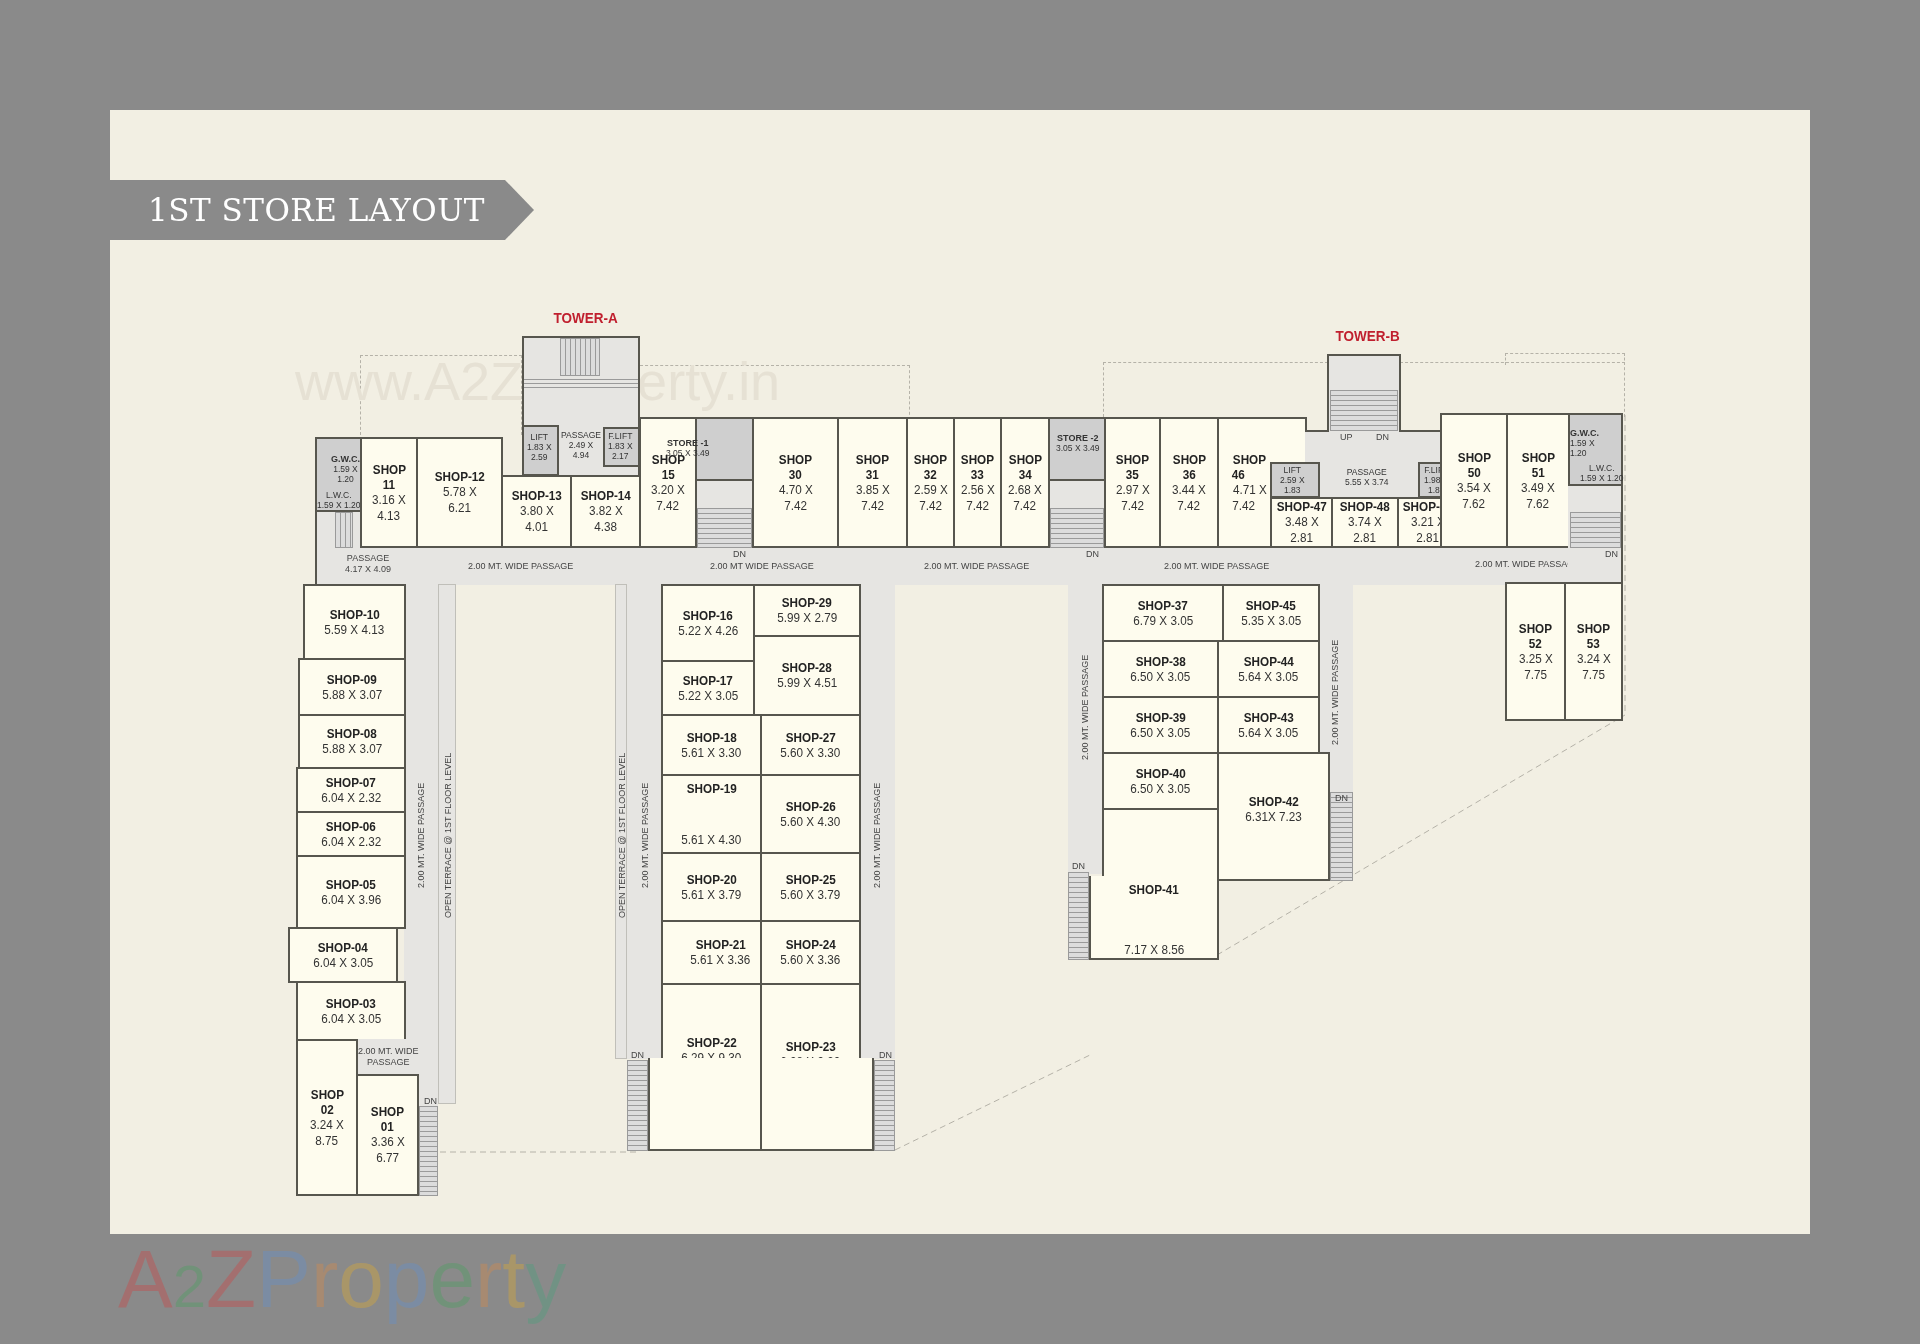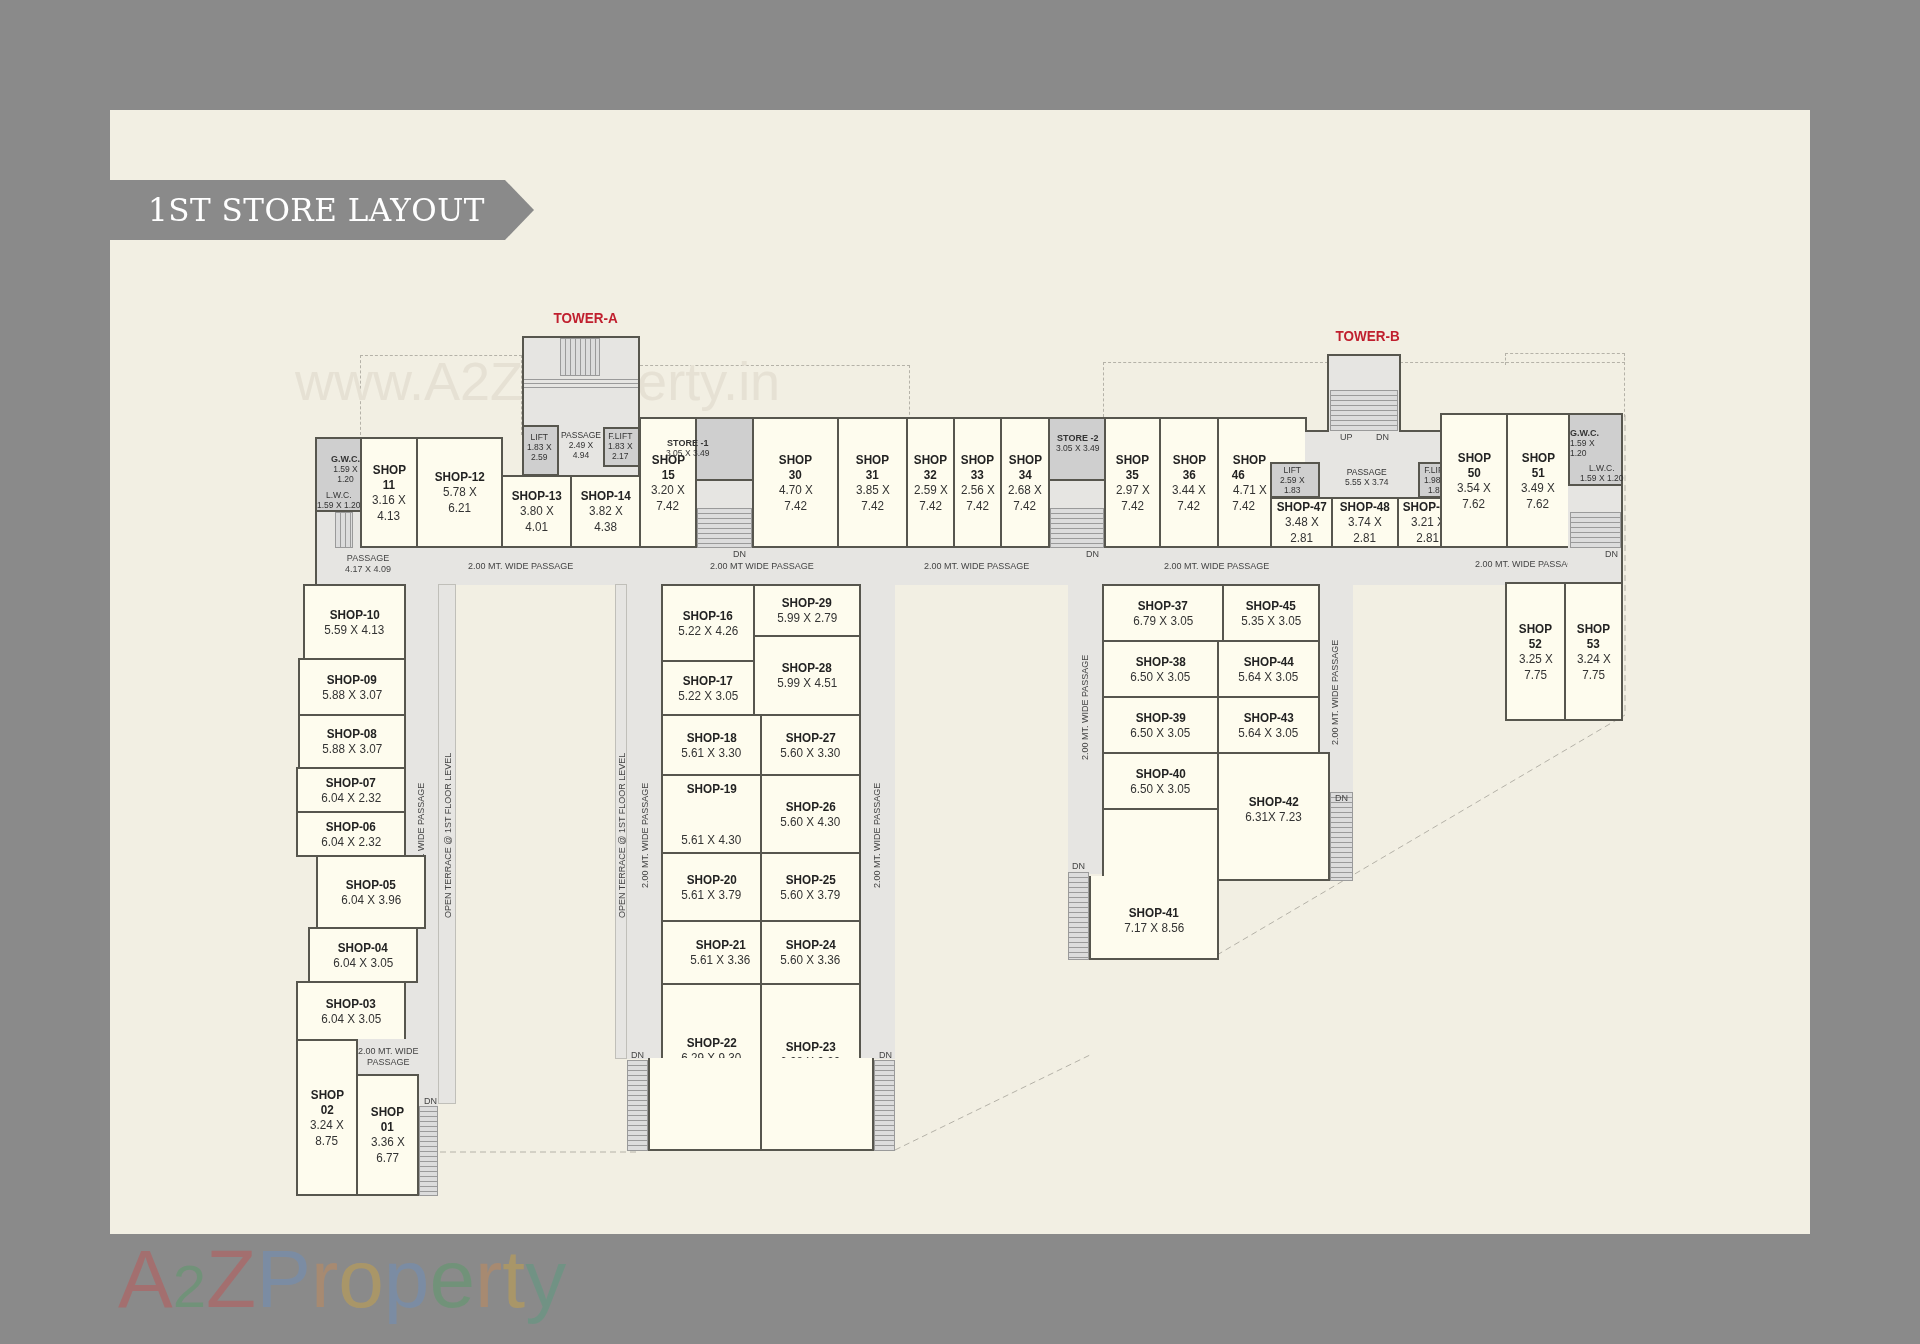--- a/index.html
+++ b/index.html
@@ -261,25 +261,25 @@
     <div class="d">5.88 X 3.07</div>
   </div>
 <div class="r shop" style="left:296px;top:767px;width:110px;height:46px;">
     <div class="n">SHOP-07</div>
     <div class="d">6.04 X 2.32</div>
   </div>
 <div class="r shop" style="left:296px;top:811px;width:110px;height:46px;">
     <div class="n">SHOP-06</div>
     <div class="d">6.04 X 2.32</div>
   </div>
-<div class="r shop" style="left:296px;top:855px;width:110px;height:74px;margin-left:20px;">
+<div class="r shop" style="left:296px;top:855px;width:110px;height:74px;">
     <div class="n">SHOP-05</div>
     <div class="d">6.04 X 3.96</div>
   </div>
-<div class="r shop" style="left:308px;top:927px;width:110px;height:56px;">
+<div class="r shop" style="left:288px;top:927px;width:110px;height:56px;">
     <div class="n">SHOP-04</div>
     <div class="d">6.04 X 3.05</div>
   </div>
 <div class="r shop" style="left:296px;top:981px;width:110px;height:60px;">
     <div class="n">SHOP-03</div>
     <div class="d">6.04 X 3.05</div>
   </div>
 <div class="r pass" style="left:355px;top:1039px;width:83px;height:35px;"></div>
 <div class="lbl" style="left:358px;top:1046px;"><span>2.00 MT. WIDE</span><br><span>PASSAGE</span></div>
 <div class="r shop" style="left:296px;top:1039px;width:62px;height:157px;">
@@ -386,21 +386,21 @@
   </div>
 <div class="r shop" style="left:1102px;top:752px;width:117px;height:58px;">
     <div class="n">SHOP-40</div>
     <div class="d">6.50 X 3.05</div>
   </div>
 <div class="r shop" style="left:1217px;top:752px;width:113px;height:129px;justify-content:flex-start;padding-top:40px;">
     <div class="n">SHOP-42</div>
     <div class="d">6.31X 7.23</div>
   </div>
 <div class="r shop" style="left:1102px;top:808px;width:117px;height:70px;border-bottom:none;justify-content:flex-end;padding-bottom:0;"></div>
-<div class="r shop" style="left:1089px;top:876px;width:130px;height:84px;border-top:none;justify-content:center;padding-top:6px;">
+<div class="r shop" style="left:1089px;top:876px;width:130px;height:84px;border-top:none;justify-content:space-between;padding-top:6px;">
     <div class="n">SHOP-41</div>
     <div class="d">7.17 X 8.56</div>
   </div>
 <div class="r stairs" style="left:1068px;top:872px;width:21px;height:88px;"></div>
 <div class="dn" style="left:1072px;top:861px;">DN</div>
 <div class="r stairs" style="left:1330px;top:792px;width:23px;height:89px;"></div>
 <div class="dn" style="left:1335px;top:793px;">DN</div>
 
 <div class="wm-bottom">
   <span style="color:#b85a5a">A</span><span style="color:#5e9a6c;font-size:60px">2</span><span style="color:#b85a5a">Z</span><span> </span><span style="color:#6f8fb8">P</span><span style="color:#c08a5e">r</span><span style="color:#c4a14e">o</span><span style="color:#6f8fb8">p</span><span style="color:#5e9a6c">e</span><span style="color:#c08a5e">r</span><span style="color:#c4a14e">t</span><span style="color:#5e9a80">y</span>

